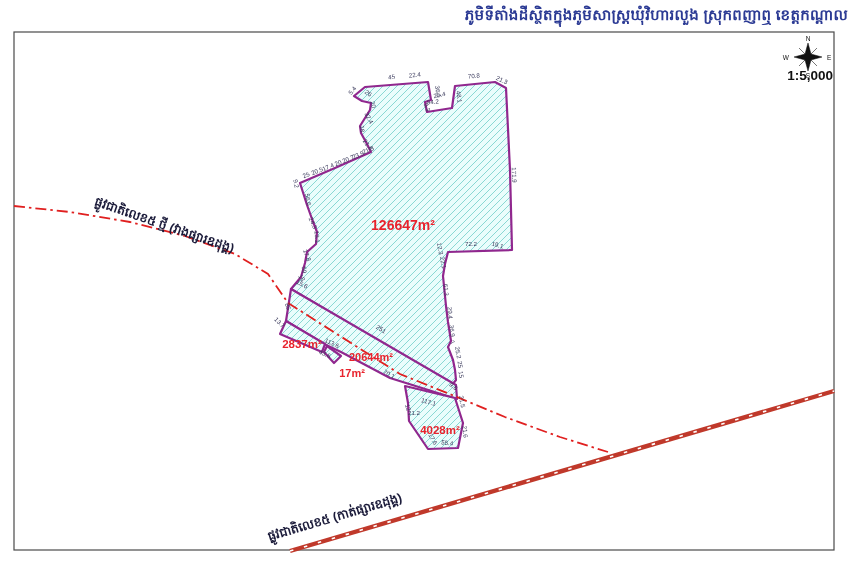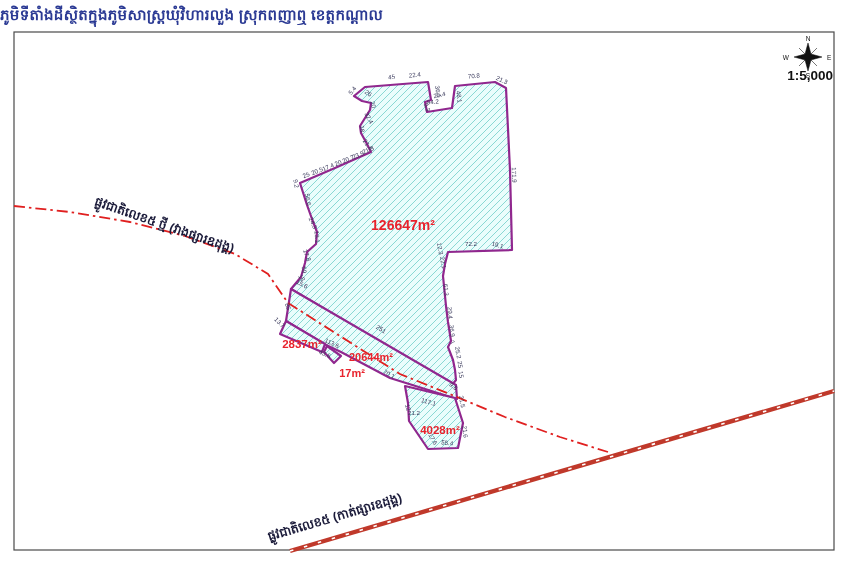--- a/index.html
+++ b/index.html
@@ -1,18 +1,18 @@
 <!DOCTYPE html>
 <html><head>
 <meta charset="utf-8">
 <style>
   html,body{margin:0;padding:0;background:#ffffff;}
   .page{position:relative;width:848px;height:564px;background:#ffffff;overflow:hidden;
         font-family:"Liberation Sans", sans-serif;}
-  .map-title{position:absolute;top:5px;left:0;width:848px;text-align:left;
+  .map-title{position:absolute;top:5px;left:0;width:848px;text-align:right;
              font-weight:bold;font-size:15px;letter-spacing:.3px;}
   svg text{font-family:"Liberation Sans", sans-serif;}
   .measure{font-size:6.2px;}
   .area-label{font-weight:bold;}
   .road-label{font-weight:bold;font-size:12.5px;}
 </style>
 </head>
 <body>
 
 <div class="page">

